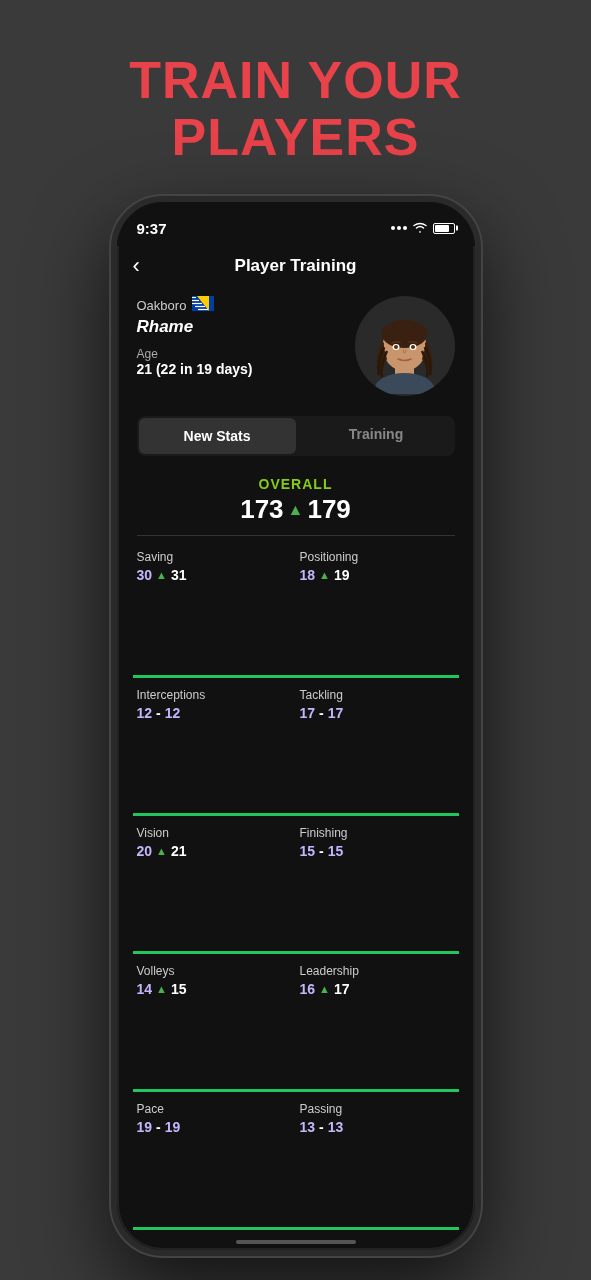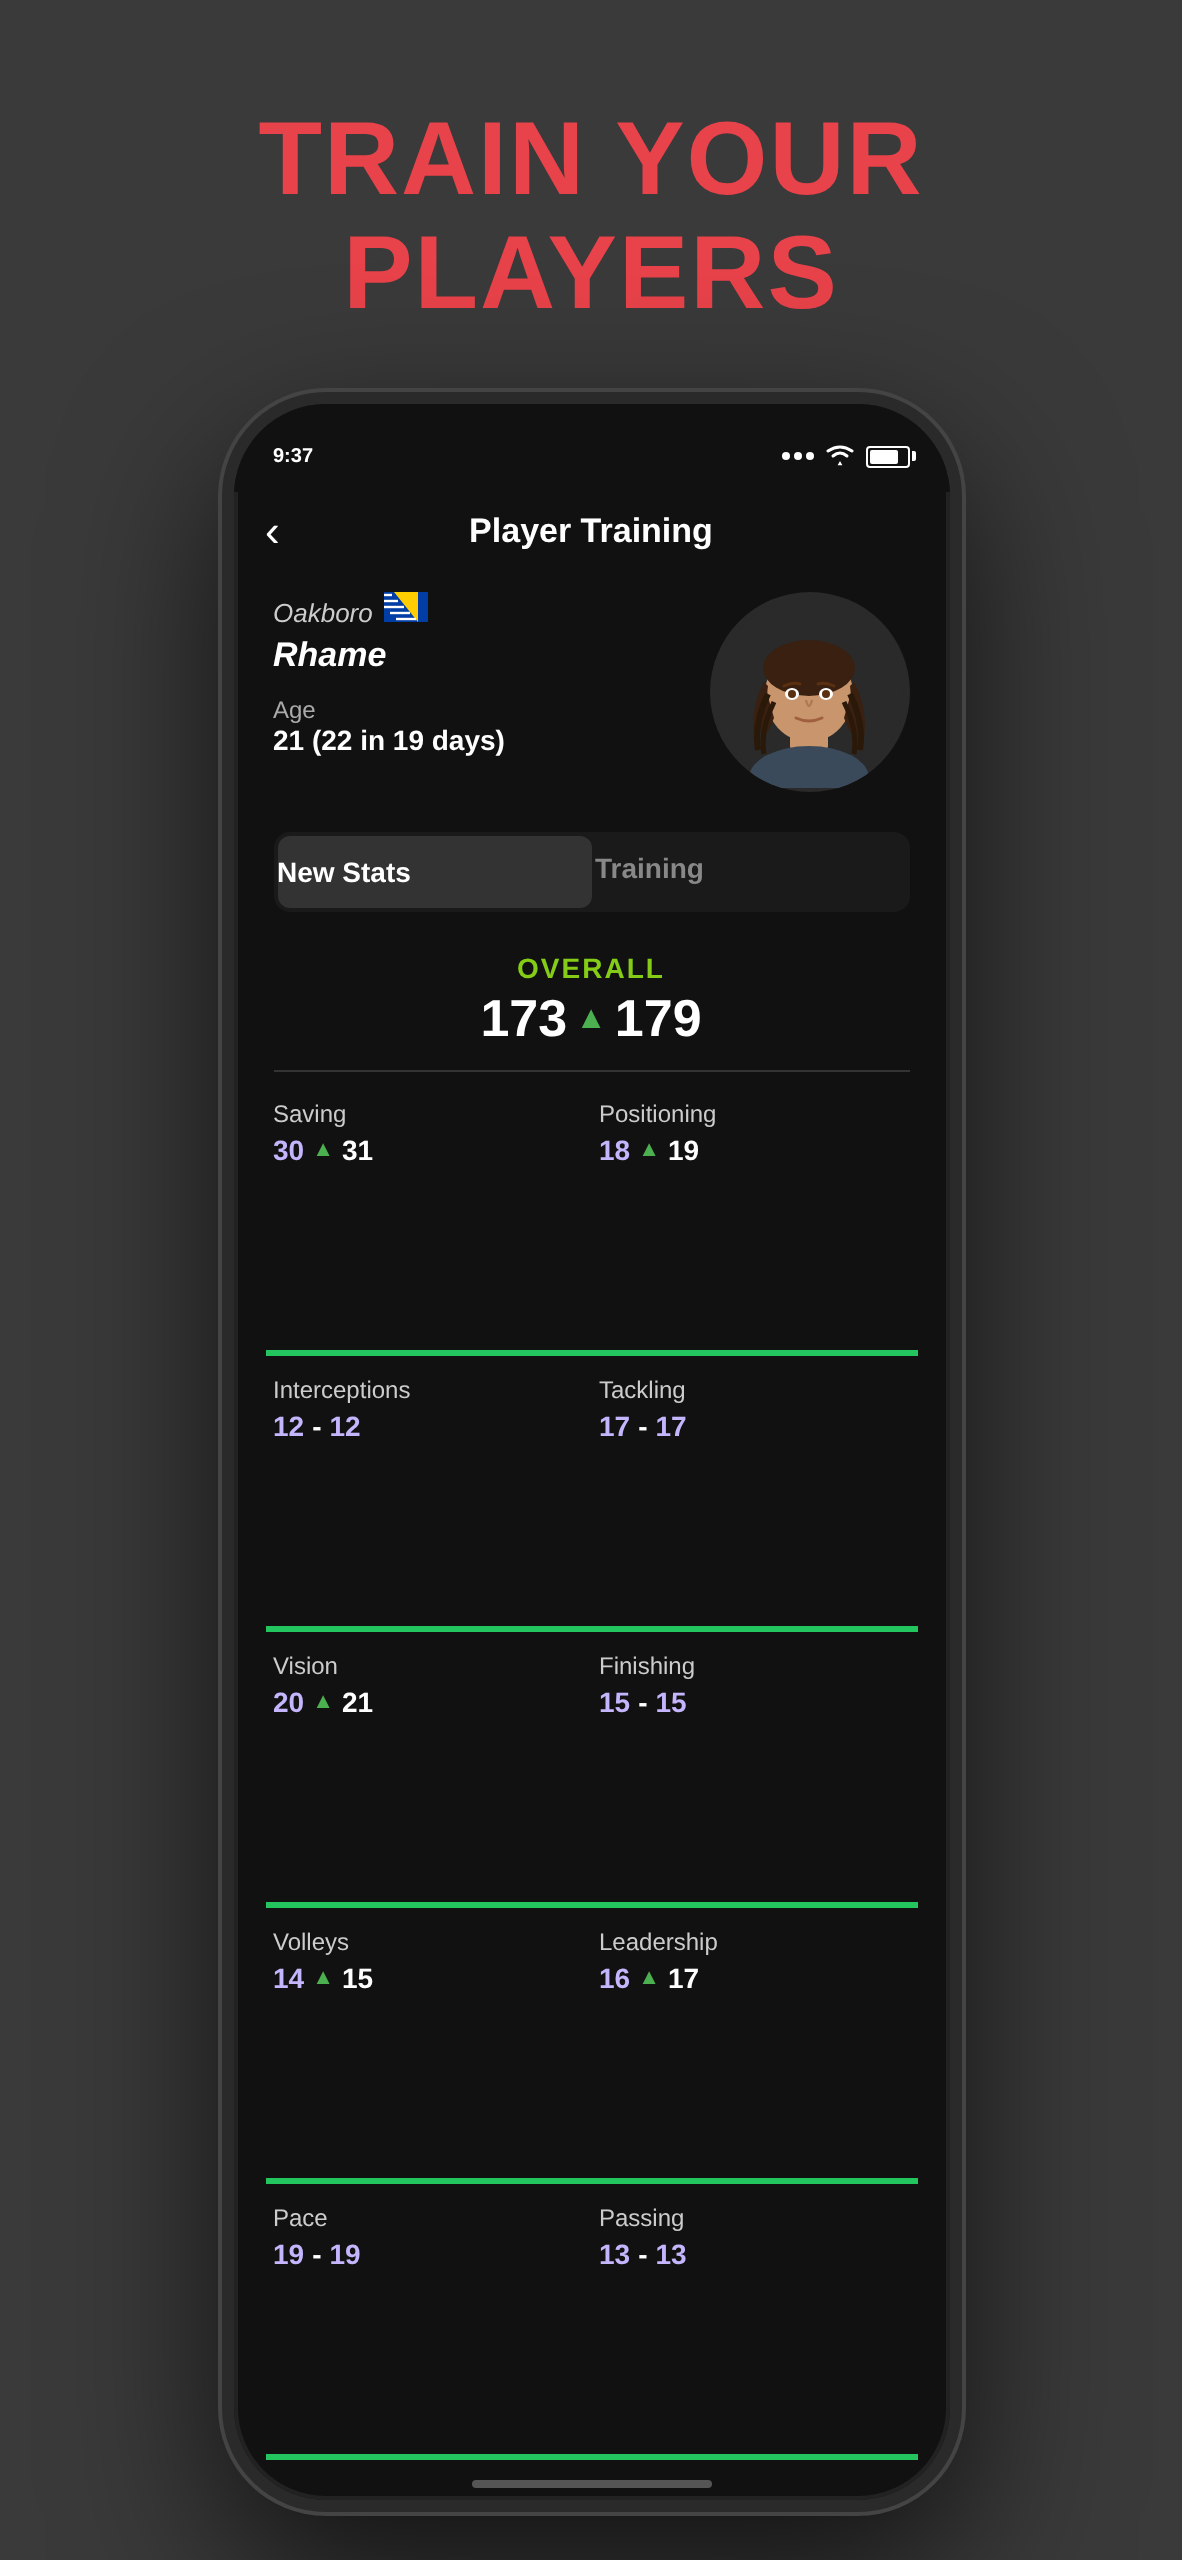--- a/index.html
+++ b/index.html
@@ -51,21 +51,21 @@
       height: 44px;
       background: #111;
       display: flex;
       align-items: center;
       justify-content: space-between;
       padding: 8px 20px 0;
       flex-shrink: 0;
     }
     .status-time {
       color: #fff;
-      font-size: 10px;
+      font-size: 15px;
       font-weight: 600;
     }
     .status-icons {
       display: flex;
       align-items: center;
       gap: 5px;
     }
     .status-dots {
       display: flex; gap: 2px; align-items: center;
     }
@@ -149,21 +149,20 @@
       font-weight: 600;
       text-decoration: underline;
       text-transform: uppercase;
       margin-bottom: 8px;
     }
     .player-club-row {
       display: flex;
       align-items: center;
       gap: 6px;
       margin-bottom: 2px;
-      font-style: italic;
     }
     .player-club {
       color: #ccc;
       font-size: 13px;
     }
     .player-name {
       color: #fff;
       font-size: 17px;
       font-weight: 700;
       margin-bottom: 10px;
@@ -197,21 +196,21 @@
       display: flex;
       margin: 8px 20px 12px;
       background: #1a1a1a;
       border-radius: 8px;
       overflow: hidden;
       flex-shrink: 0;
     }
     .tab-item {
       flex: 1;
       padding: 10px 0;
-      text-align: left;
+      text-align: center;
       font-size: 14px;
       font-weight: 600;
       cursor: pointer;
     }
     .tab-item.active {
       background: #333;
       color: #fff;
       border-radius: 6px;
       margin: 2px;
     }

